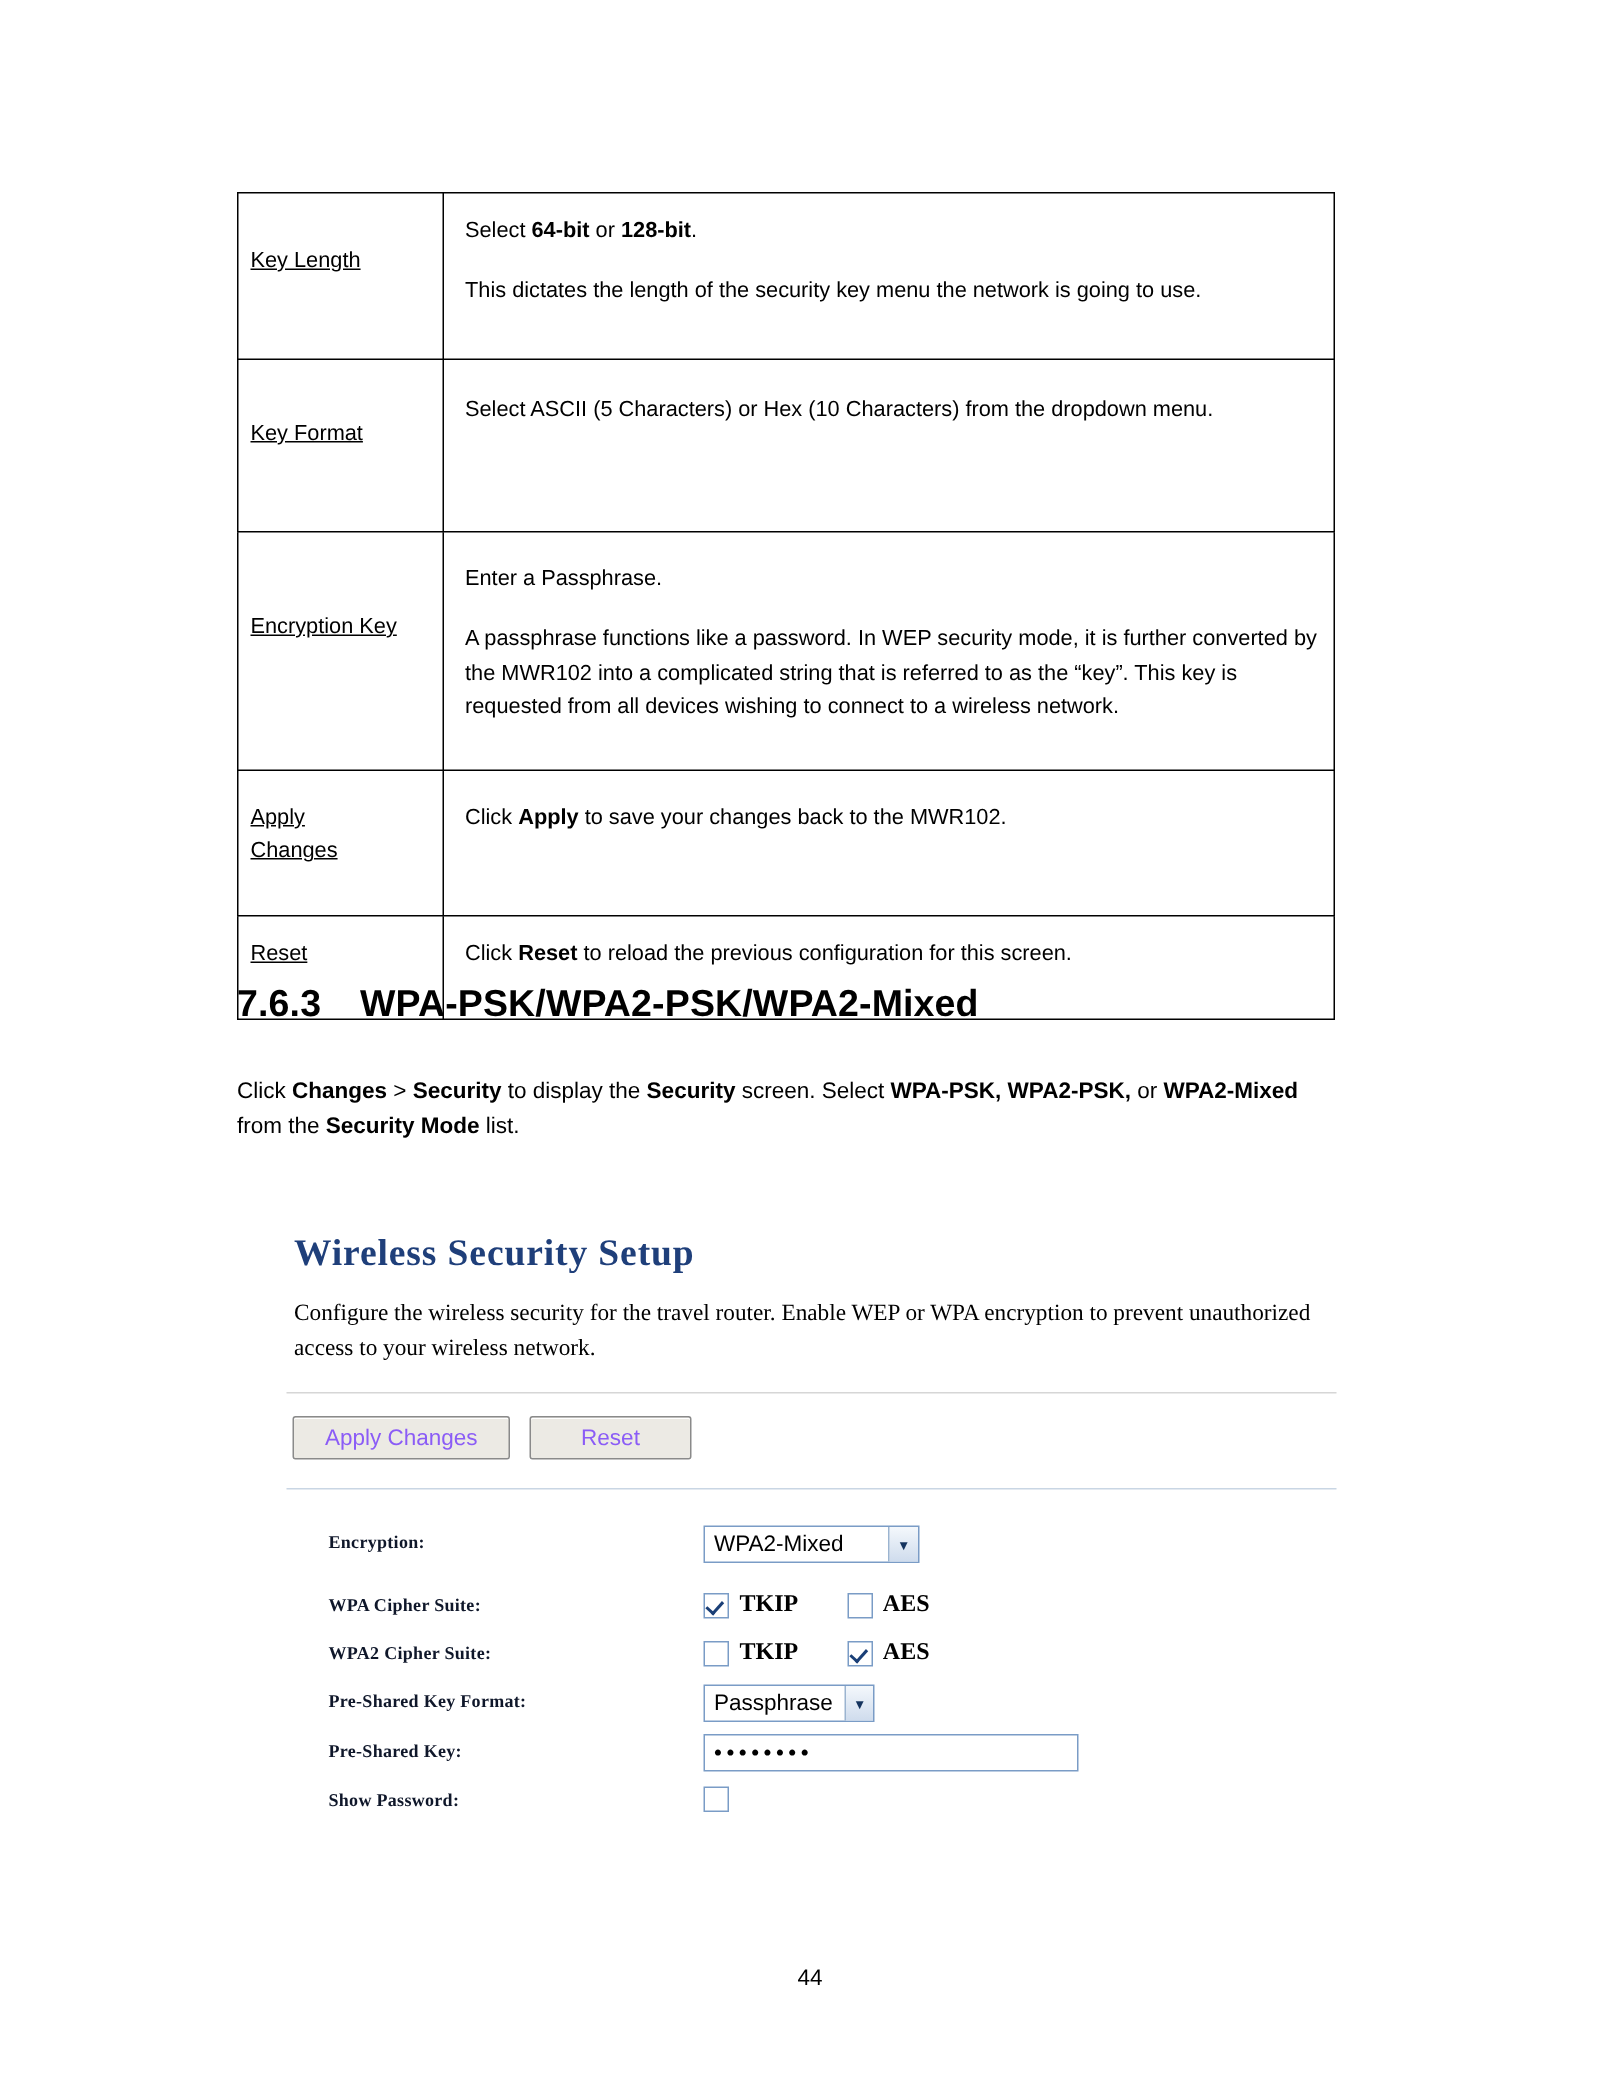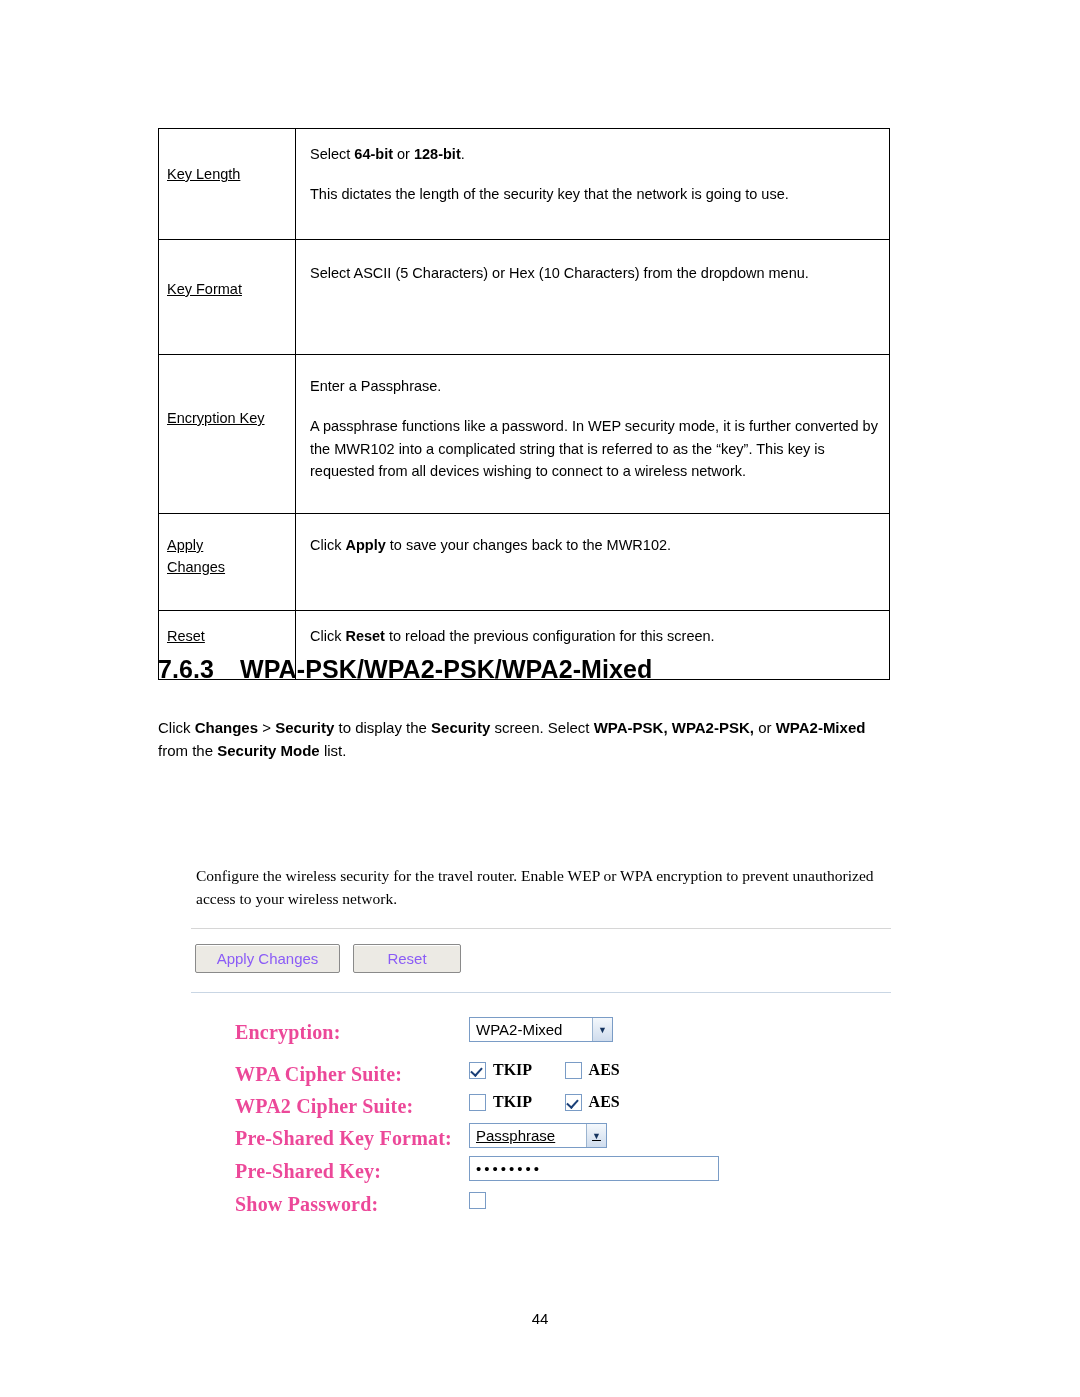--- a/index.html
+++ b/index.html
@@ -162,27 +162,27 @@
 
   .form-area { position: absolute; left: 0; top: 205px; width: 732px; }
   .frow {
     position: absolute;
     left: 0;
     width: 732px;
     height: 31px;
   }
   .flabel {
     position: absolute;
-    left: 64px;
+    left: 48px;
     top: 4px;
     font-family: "Liberation Serif", serif;
     font-weight: bold;
-    font-size: 20px;
+    font-size: 12px;
     letter-spacing: 0.2px;
-    color: #ec4899;
+    color: #0f172a;
   }
   .fctrl { position: absolute; left: 298px; top: 0; }
 
   .select-box {
     display: inline-flex;
     align-items: center;
     height: 25px;
     border: 1px solid #7a9cc6;
     background: #ffffff;
     font-family: "Liberation Sans", sans-serif;
@@ -264,21 +264,21 @@
 <div class="page">
 
   <table class="param-table">
     <tbody>
         <tr class="row-keylength">
       <td class="label-col lbl-offset-1">
         <span>Key Length</span>
       </td>
       <td class="desc-col desc-offset-1">
         <div>Select <b>64-bit</b> or <b>128-bit</b>.</div>
-        <div class="spaced">This dictates the length of the security key that the network is going to use.</div>
+        <div class="spaced">This dictates the length of the security key menu the network is going to use.</div>
       </td>
     </tr>
     <tr class="row-keyformat">
       <td class="label-col lbl-offset-2">
         <span>Key Format</span>
       </td>
       <td class="desc-col desc-offset-3">
         <div>Select ASCII (5 Characters) or Hex (10 Characters) from the dropdown menu.</div>
       </td>
     </tr>
@@ -315,20 +315,21 @@
   </div>
 
   <div class="body-para">
     Click <b>Changes</b> &gt; <b>Security</b> to display the <b>Security</b> screen. Select <b>WPA-PSK, WPA2-PSK,</b> or <b>WPA2-Mixed</b> from the <b>Security Mode</b> list.
   </div>
 
 
   <div class="shot">
     <div class="shot-inner">
 
+      <div class="shot-title">Wireless Security Setup</div>
       <div class="shot-desc">Configure the wireless security for the travel router. Enable WEP or WPA encryption to prevent unauthorized access to your wireless network.</div>
 
       <div class="hr1"></div>
 
       <div class="btn btn-apply">Apply Changes</div>
       <div class="btn btn-reset">Reset</div>
 
       <div class="hr2"></div>
 
       <div class="form-area">
@@ -367,21 +368,21 @@
             <span class="cbgroup second">
               <span class="checkbox checked"></span>
               <span class="cbtext">AES</span>
             </span>
           </div>
         </div>
 
         <div class="frow" style="top:106px;">
           <div class="flabel">Pre-Shared Key Format:</div>
           <div class="fctrl">
-            <div class="select-box" style="width:138px;text-decoration:underline;">
+            <div class="select-box" style="width:114px;">
               <span class="sel-text">Passphrase</span>
               <span class="select-arrow">▼</span>
             </div>
           </div>
         </div>
 
         <div class="frow" style="top:139px;">
           <div class="flabel">Pre-Shared Key:</div>
           <div class="fctrl">
             <div class="text-input">

